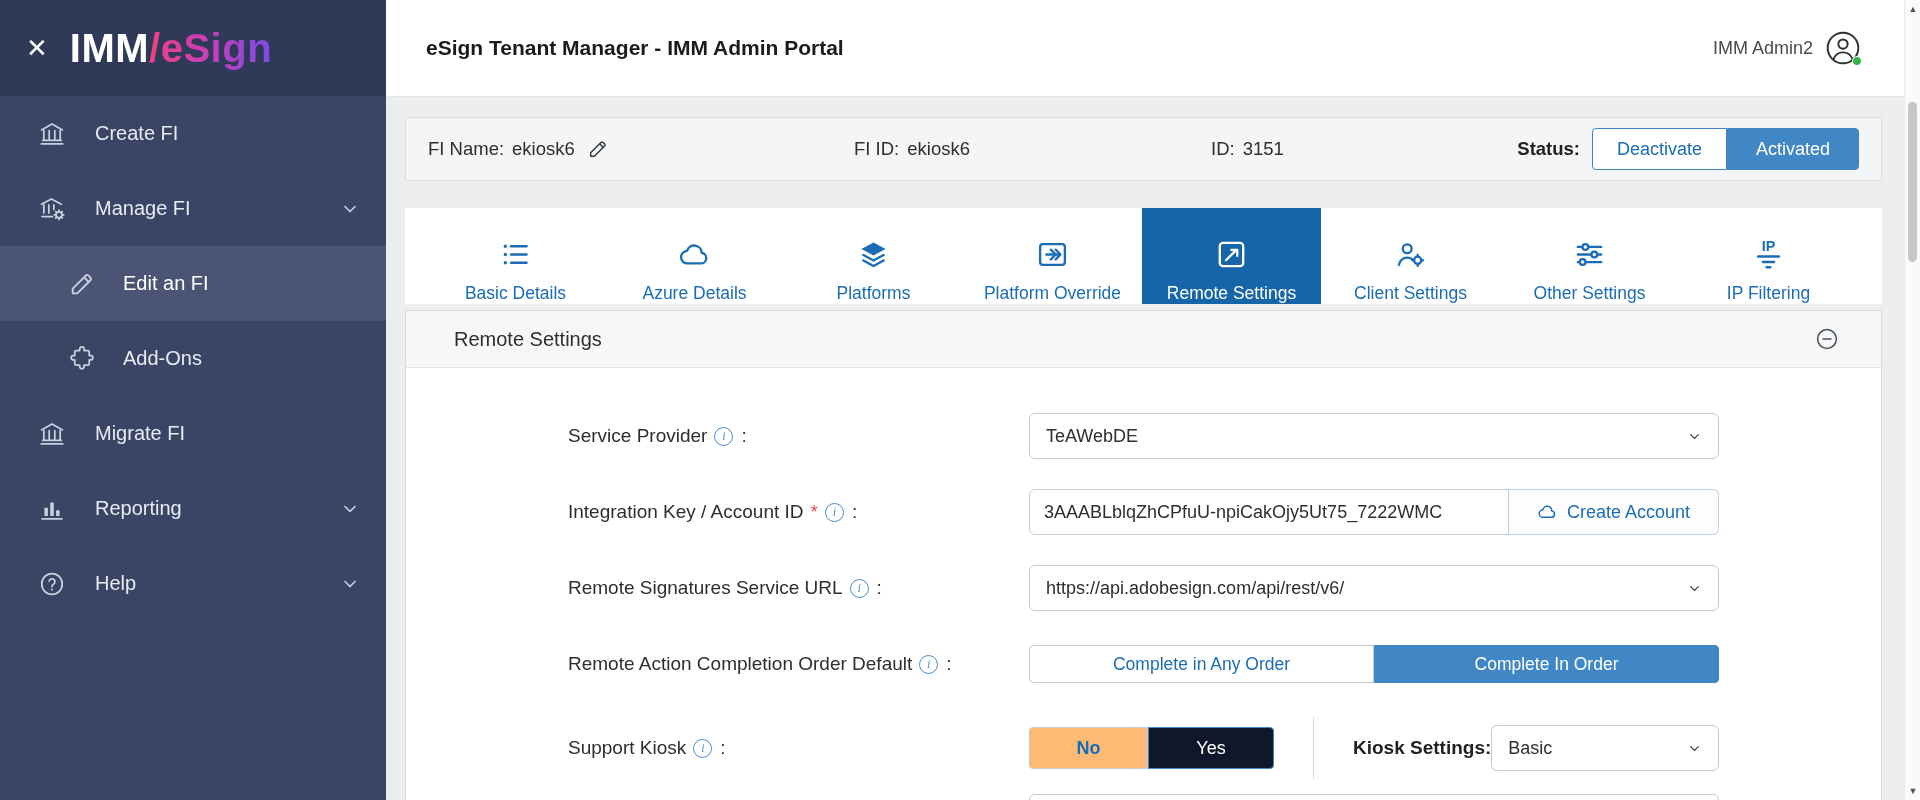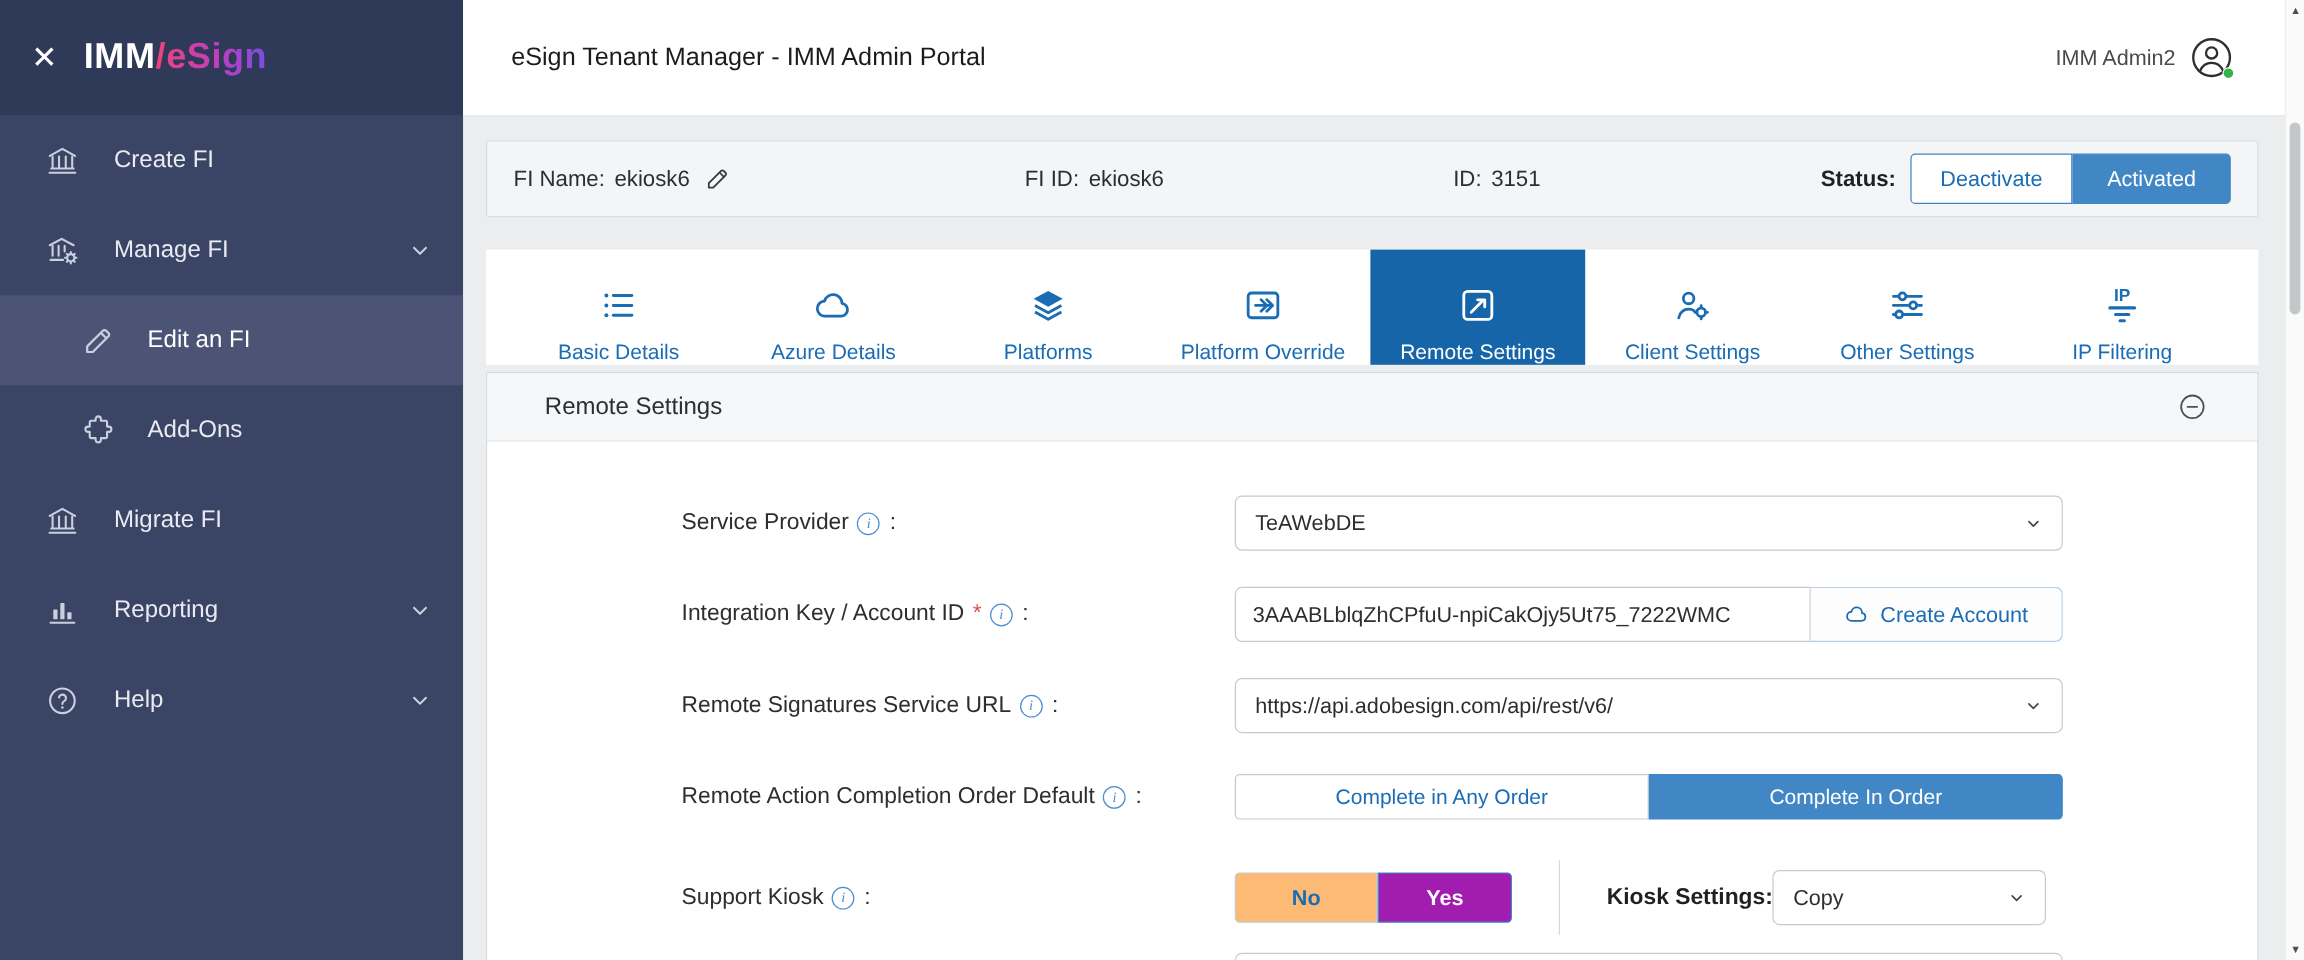--- a/index.html
+++ b/index.html
@@ -3,41 +3,41 @@
 <meta charset="utf-8">
 <style>
   * { box-sizing: border-box; margin: 0; padding: 0; }
   html, body { width: 1920px; height: 800px; overflow: hidden; font-family: "Liberation Sans", sans-serif; background: #ecedef; }
   .app { position: relative; display: flex; width: 1920px; height: 800px; }
 
   
   .sidebar { flex: 0 0 386px; width: 386px; height: 800px; background: #3a4464; color: #e8ebf1; }
   .sidebar-header { height: 96px; background: #2f3a58; display: flex; align-items: center; padding: 0 26px; gap: 22px; }
   .close-x { color: #fff; font-size: 26px; line-height: 1; cursor: pointer; }
-  .logo { font-size: 30px; font-weight: bold; letter-spacing: .5px; white-space: nowrap; }
+  .logo { font-size: 40px; font-weight: bold; letter-spacing: .5px; white-space: nowrap; }
   .logo .imm { color: #ffffff; }
   .logo .esign {
     color: #c24bb5;
     background: linear-gradient(90deg, #ef4180 0%, #c03ec0 55%, #7b4de4 100%);
     -webkit-background-clip: text; background-clip: text; -webkit-text-fill-color: transparent;
   }
   .menu-item { height: 75px; display: flex; align-items: center; padding: 0 26px 0 37px; font-size: 20px; color: #e8ebf1; cursor: pointer; }
   .menu-item .mi-icon { width: 30px; height: 30px; flex: 0 0 30px; margin-right: 28px; color: #c9d0de; display: flex; align-items: center; justify-content: center; }
   .menu-item .mi-icon svg { width: 28px; height: 28px; }
   .menu-item.sub { padding-left: 67px; }
   .menu-item.sub .mi-icon { margin-right: 26px; }
   .menu-item.active { background: #4b5474; color: #ffffff; }
   .mi-chevron { margin-left: auto; color: #c9d0de; display: flex; }
   .mi-chevron svg { width: 20px; height: 20px; }
 
   
   .main { flex: 1; position: relative; background: #ecedef; }
   .main-header { height: 96px; background: #ffffff; box-shadow: 0 1px 0 #e3e5e7; display: flex; align-items: center; }
   .header-inner { margin-left: 19px; width: 1477px; display: flex; align-items: center; justify-content: space-between; padding: 0 21px 0 21px; }
-  .page-title { font-size: 21px; font-weight: normal; color: #1b1b1d; }
+  .page-title { font-size: 21px; font-weight: bold; color: #1b1b1d; }
   .user-block { display: flex; align-items: center; gap: 12px; cursor: pointer; }
   .user-name { font-size: 18px; color: #4a4a4a; }
   .avatar { position: relative; width: 36px; height: 36px; }
   .avatar svg { width: 36px; height: 36px; }
   .presence-dot { position: absolute; right: -1px; bottom: 0; width: 10px; height: 10px; border-radius: 50%; background: #35b34a; border: 1.5px solid #fff; }
 
   .content { margin: 21px 0 0 19px; width: 1477px; }
 
   
   .fi-bar { height: 64px; background: #f4f5f6; border: 1px solid #d9dce0; border-radius: 2px; display: flex; align-items: center; padding: 0 22px; font-size: 18.5px; color: #2d2e30; }
@@ -86,21 +86,21 @@
   .btn-create-account svg { width: 21px; height: 21px; }
 
   .order-seg { display: flex; width: 690px; height: 38px; }
   .order-seg .seg { width: 345px; display: flex; align-items: center; justify-content: center; font-size: 17.5px; cursor: pointer; }
   .seg-off { background: #fff; color: #1a6cb5; border: 1px solid #c7cacd; border-radius: 4px 0 0 4px; }
   .seg-on { background: #4187c5; color: #fff; border: 1px solid #4187c5; border-radius: 0 4px 4px 0; }
 
   .kiosk-wrap { display: flex; align-items: center; }
   .yn-seg { display: flex; height: 42px; }
   .yn-no { width: 119px; background: #fdba74; color: #1a6cb5; border: 1px solid #c7cacd; border-radius: 4px 0 0 4px; display: flex; align-items: center; justify-content: center; font-size: 18px; font-weight: bold; cursor: pointer; }
-  .yn-yes { width: 112px; background: #a21caf; color: #fff; border: 1px solid #4187c5; border-radius: 0 4px 4px 0; display: flex; align-items: center; justify-content: center; font-size: 18px; font-weight: bold; cursor: pointer; }
+  .yn-yes { width: 126px; background: #0f172a; color: #fff; border: 1px solid #4187c5; border-radius: 0 4px 4px 0; display: flex; align-items: center; justify-content: center; font-size: 18px; font-weight: normal; cursor: pointer; }
   .v-divider { width: 1px; height: 62px; background: #d5d8db; margin: 0 39px; }
   .kiosk-settings-label { font-size: 19px; font-weight: bold; color: #1f2022; white-space: nowrap; }
   .select.small { width: 228px; }
 
   .partial-row { display: flex; padding-left: 623px; }
   .partial-control { width: 690px; height: 22px; border: 1px solid #c7cacd; border-radius: 6px; background: #fff; }
 
   
   .scrollbar { position: absolute; top: 0; right: 0; width: 16px; height: 800px; background: #fafafa; border-left: 1px solid #ececec; z-index: 50; cursor: pointer; }
   .sb-arrow { position: absolute; left: 0; width: 16px; text-align: center; font-size: 9px; color: #4f4f4f; }
@@ -446,21 +446,21 @@
               <span class="colon">:</span>
             </div>
             <div class="kiosk-wrap">
               <div class="yn-seg">
                 <div class="yn-no">No</div>
                 <div class="yn-yes">Yes</div>
               </div>
               <div class="v-divider"></div>
               <span class="kiosk-settings-label">Kiosk Settings:</span>
               <div class="select small">
-                <span>Copy</span>
+                <span>Basic</span>
                 <span class="dd-chevron">
                   <svg viewBox="0 0 24 24" fill="none" stroke="currentColor" stroke-width="2.2" stroke-linecap="round" stroke-linejoin="round">
                       <path d="m6 9 6 6 6-6"></path>
                     </svg>
                 </span>
               </div>
             </div>
           </div>
 
           <div class="partial-row">

